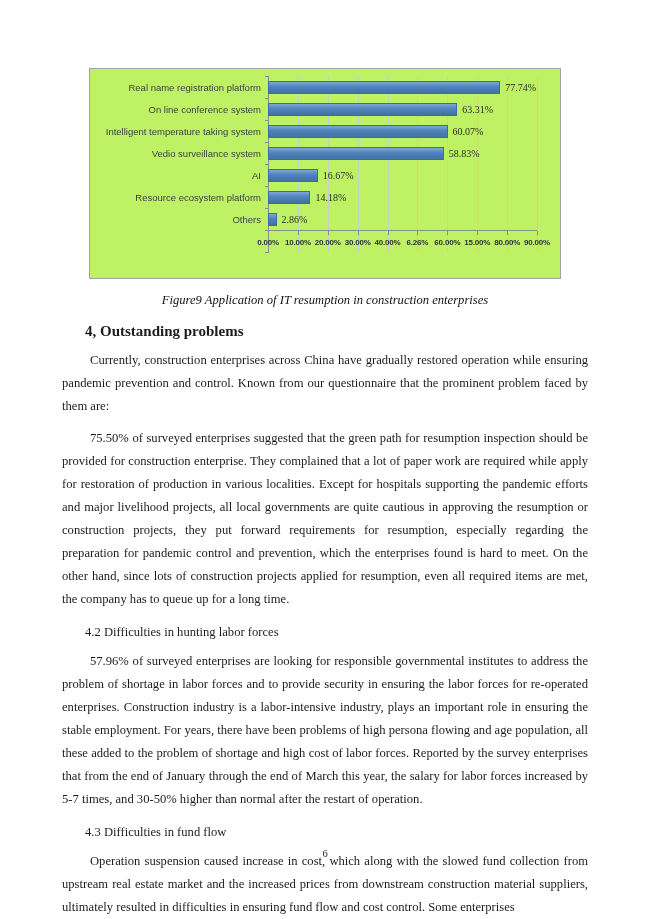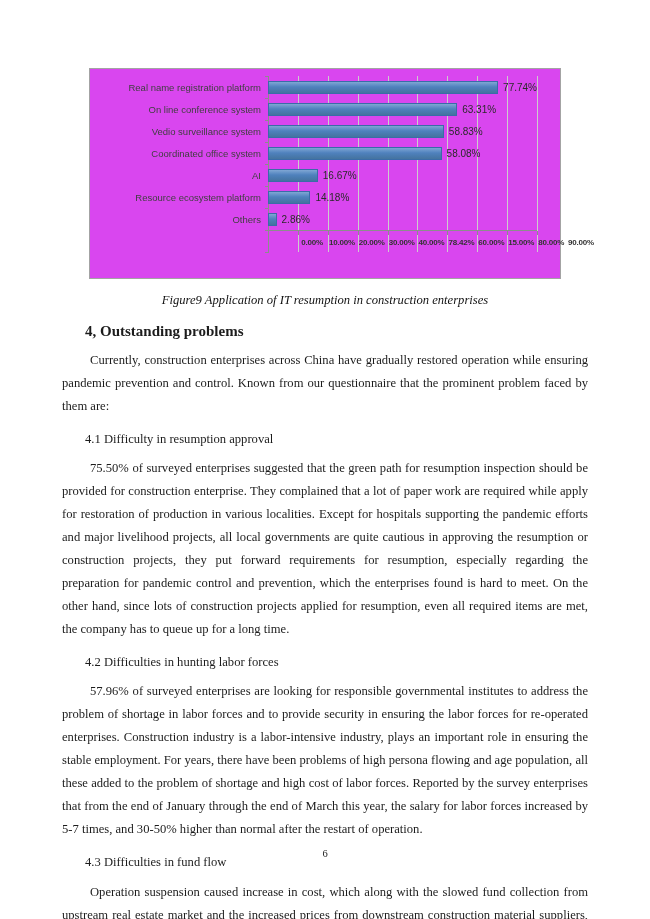--- a/index.html
+++ b/index.html
@@ -10,21 +10,21 @@
     font-family: "Liberation Serif", serif;
     color: #1c1c1c;
     overflow: hidden;
   }
   .content { padding: 0 62px; }
 
   
   .chart-wrap { width: 472px; margin: 68px auto 0; }
   .chart-frame {
     border: 1px solid #a3a3a3;
-    background: #d946ef;
+    background: #bef264;
     padding-top: 7px;
     box-sizing: border-box;
     height: 211px;
   }
   .chart-body { position: relative; }
   .plot-bg {
     position: absolute; left: 178px; top: 0;
     width: 269px; height: 176px;
     border-left: 1px solid #8c8c8c;
   }
@@ -40,33 +40,33 @@
     white-space: nowrap; overflow: visible;
   }
   .ctrack { width: 269px; display: flex; align-items: center; position: relative; height: 15px; }
   .cbar {
     height: 13px; box-sizing: border-box;
     background: linear-gradient(180deg, #7fa6d4 0%, #4f81bd 45%, #44739f 100%);
     border: 1px solid #3a6ca8;
   }
   .cval {
     margin-left: 5px;
-    font-family: Liberation Sans, sans-serif;
+    font-family: Liberation Serif, serif;
     font-size: 10px; color: #2a2a2a; white-space: nowrap;
   }
   .chart-xaxis {
     margin-left: 178px; width: 269px; height: 24px;
     border-top: 1px solid #8c8c8c; position: relative;
   }
   .xtick { position: absolute; top: 0; width: 1px; height: 4px; background: #8c8c8c; }
   .xlabel {
     position: absolute; top: 7px; transform: translateX(-50%);
     font-family: "Liberation Sans", sans-serif;
     font-weight: 700; font-size: 8px; color: #333333;
-    white-space: nowrap; letter-spacing: -0.2px; margin-left: 44px;
+    white-space: nowrap; letter-spacing: -0.2px;
   }
 
   
   .caption {
     margin-top: 14px; text-align: center;
     font-style: italic; font-size: 12.6px; color: #111111;
   }
   .h-bold {
     margin: 15px 0 0; font-weight: bold; font-size: 15px;
     text-indent: 23px;
@@ -120,31 +120,31 @@
               </div>
             </div>
             <div class="crow">
               <div class="clabel">On line conference system</div>
               <div class="ctrack">
                 <div class="cbar" style="width: 70.3444%;"></div>
                 <span class="cval">63.31%</span>
               </div>
             </div>
             <div class="crow">
+              <div class="clabel">Intelligent temperature taking system</div>
+              <div class="ctrack">
+                <div class="cbar" style="width: 66.7444%;"></div>
+                <span class="cval">60.07%</span>
+              </div>
+            </div>
+            <div class="crow">
               <div class="clabel">Vedio surveillance system</div>
               <div class="ctrack">
                 <div class="cbar" style="width: 65.3667%;"></div>
                 <span class="cval">58.83%</span>
-              </div>
-            </div>
-            <div class="crow">
-              <div class="clabel">Coordinated office system</div>
-              <div class="ctrack">
-                <div class="cbar" style="width: 64.5333%;"></div>
-                <span class="cval">58.08%</span>
               </div>
             </div>
             <div class="crow">
               <div class="clabel">AI</div>
               <div class="ctrack">
                 <div class="cbar" style="width: 18.5222%;"></div>
                 <span class="cval">16.67%</span>
               </div>
             </div>
             <div class="crow">
@@ -168,38 +168,37 @@
           <div class="xlabel" style="left: 0%;">0.00%</div>
           <div class="xtick" style="left: 11.1111%;"></div>
           <div class="xlabel" style="left: 11.1111%;">10.00%</div>
           <div class="xtick" style="left: 22.2222%;"></div>
           <div class="xlabel" style="left: 22.2222%;">20.00%</div>
           <div class="xtick" style="left: 33.3333%;"></div>
           <div class="xlabel" style="left: 33.3333%;">30.00%</div>
           <div class="xtick" style="left: 44.4444%;"></div>
           <div class="xlabel" style="left: 44.4444%;">40.00%</div>
           <div class="xtick" style="left: 55.5556%;"></div>
-          <div class="xlabel" style="left: 55.5556%;">78.42%</div>
+          <div class="xlabel" style="left: 55.5556%;">6.26%</div>
           <div class="xtick" style="left: 66.6667%;"></div>
           <div class="xlabel" style="left: 66.6667%;">60.00%</div>
           <div class="xtick" style="left: 77.7778%;"></div>
           <div class="xlabel" style="left: 77.7778%;">15.00%</div>
           <div class="xtick" style="left: 88.8889%;"></div>
           <div class="xlabel" style="left: 88.8889%;">80.00%</div>
           <div class="xtick" style="left: 100%;"></div>
           <div class="xlabel" style="left: 100%;">90.00%</div>
         </div>
     </div>
   </div>
 
   <div class="content">
     <div class="caption">Figure9 Application of IT resumption in construction enterprises</div>
     <div class="h-bold">4, Outstanding problems</div>
     <p class="para">Currently, construction enterprises across China have gradually restored operation while ensuring pandemic prevention and control. Known from our questionnaire that the prominent problem faced by them are:</p>
-    <div class="subhead">4.1 Difficulty in resumption approval</div>
     <p class="para">75.50% of surveyed enterprises suggested that the green path for resumption inspection should be provided for construction enterprise. They complained that a lot of paper work are required while apply for restoration of production in various localities. Except for hospitals supporting the pandemic efforts and major livelihood projects, all local governments are quite cautious in approving the resumption or construction projects, they put forward requirements for resumption, especially regarding the preparation for pandemic control and prevention, which the enterprises found is hard to meet. On the other hand, since lots of construction projects applied for resumption, even all required items are met, the company has to queue up for a long time.</p>
     <div class="subhead">4.2 Difficulties in hunting labor forces</div>
     <p class="para">57.96% of surveyed enterprises are looking for responsible governmental institutes to address the problem of shortage in labor forces and to provide security in ensuring the labor forces for re-operated enterprises. Construction industry is a labor-intensive industry, plays an important role in ensuring the stable employment. For years, there have been problems of high persona flowing and age population, all these added to the problem of shortage and high cost of labor forces. Reported by the survey enterprises that from the end of January through the end of March this year, the salary for labor forces increased by 5-7 times, and 30-50% higher than normal after the restart of operation.</p>
     <div class="subhead">4.3 Difficulties in fund flow</div>
     <p class="para">Operation suspension caused increase in cost, which along with the slowed fund collection from upstream real estate market and the increased prices from downstream construction material suppliers, ultimately resulted in difficulties in ensuring fund flow and cost control. Some enterprises</p>
   </div>
 
   <div class="pageno">6</div>
 </div>
 

